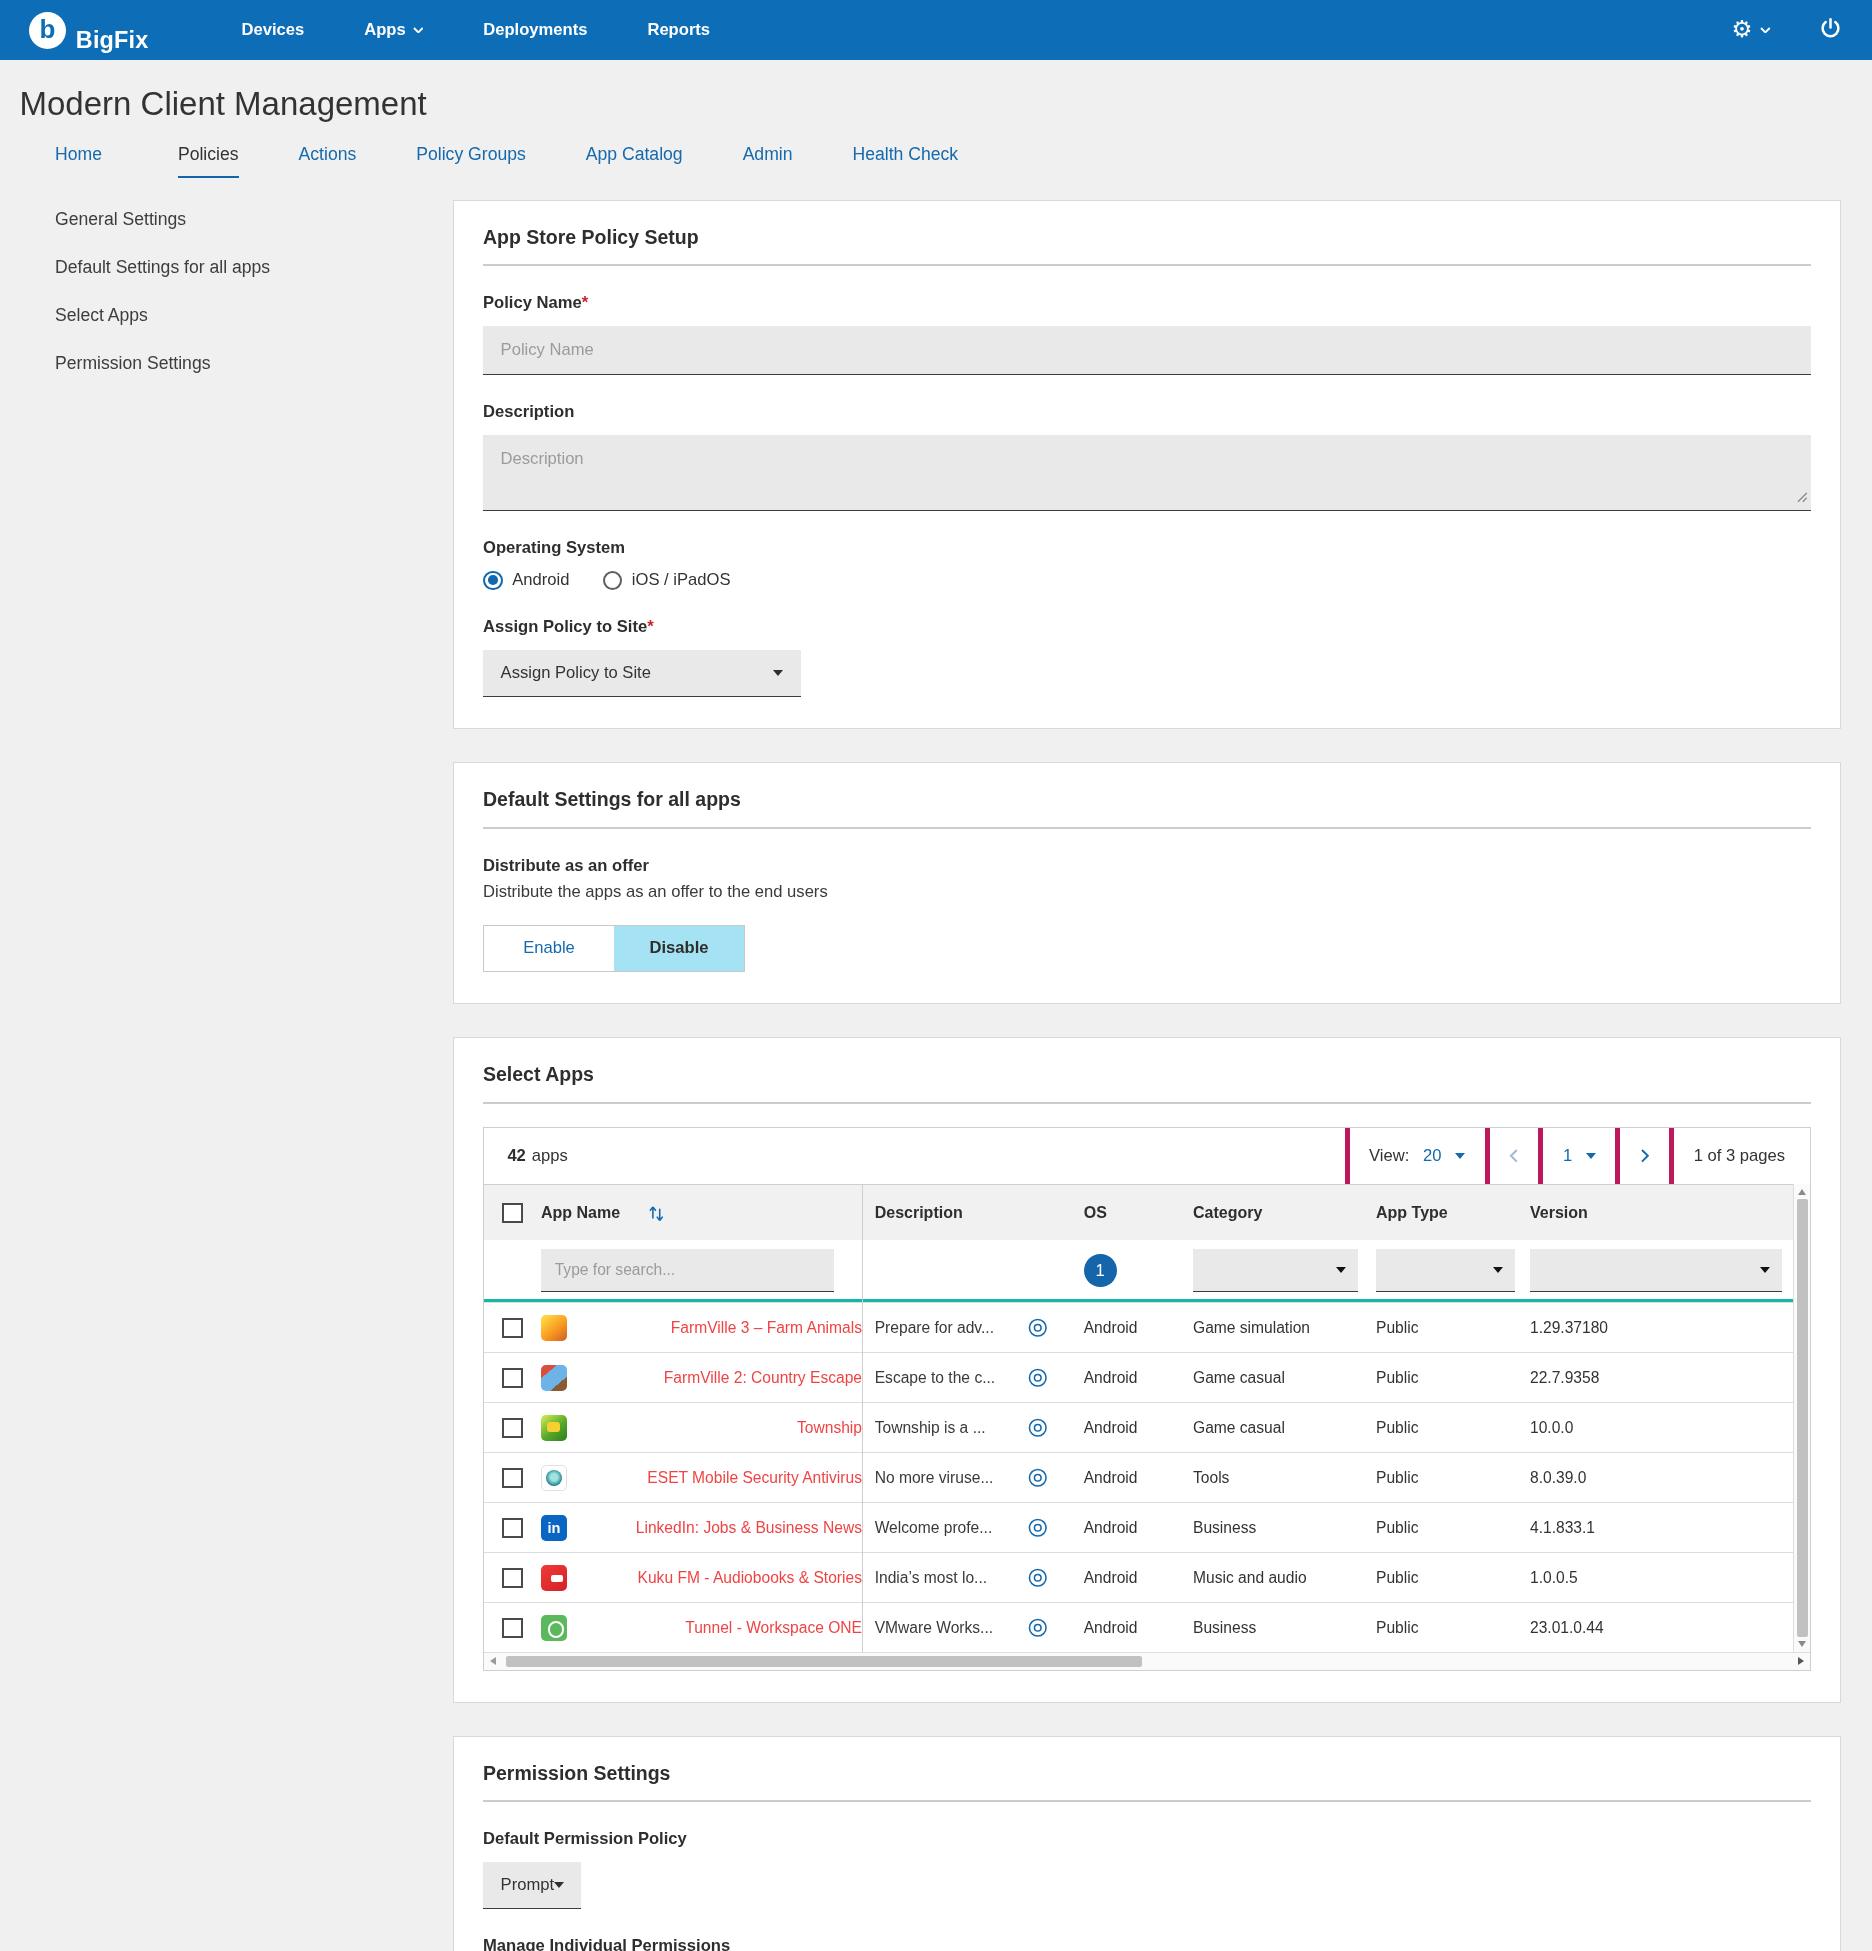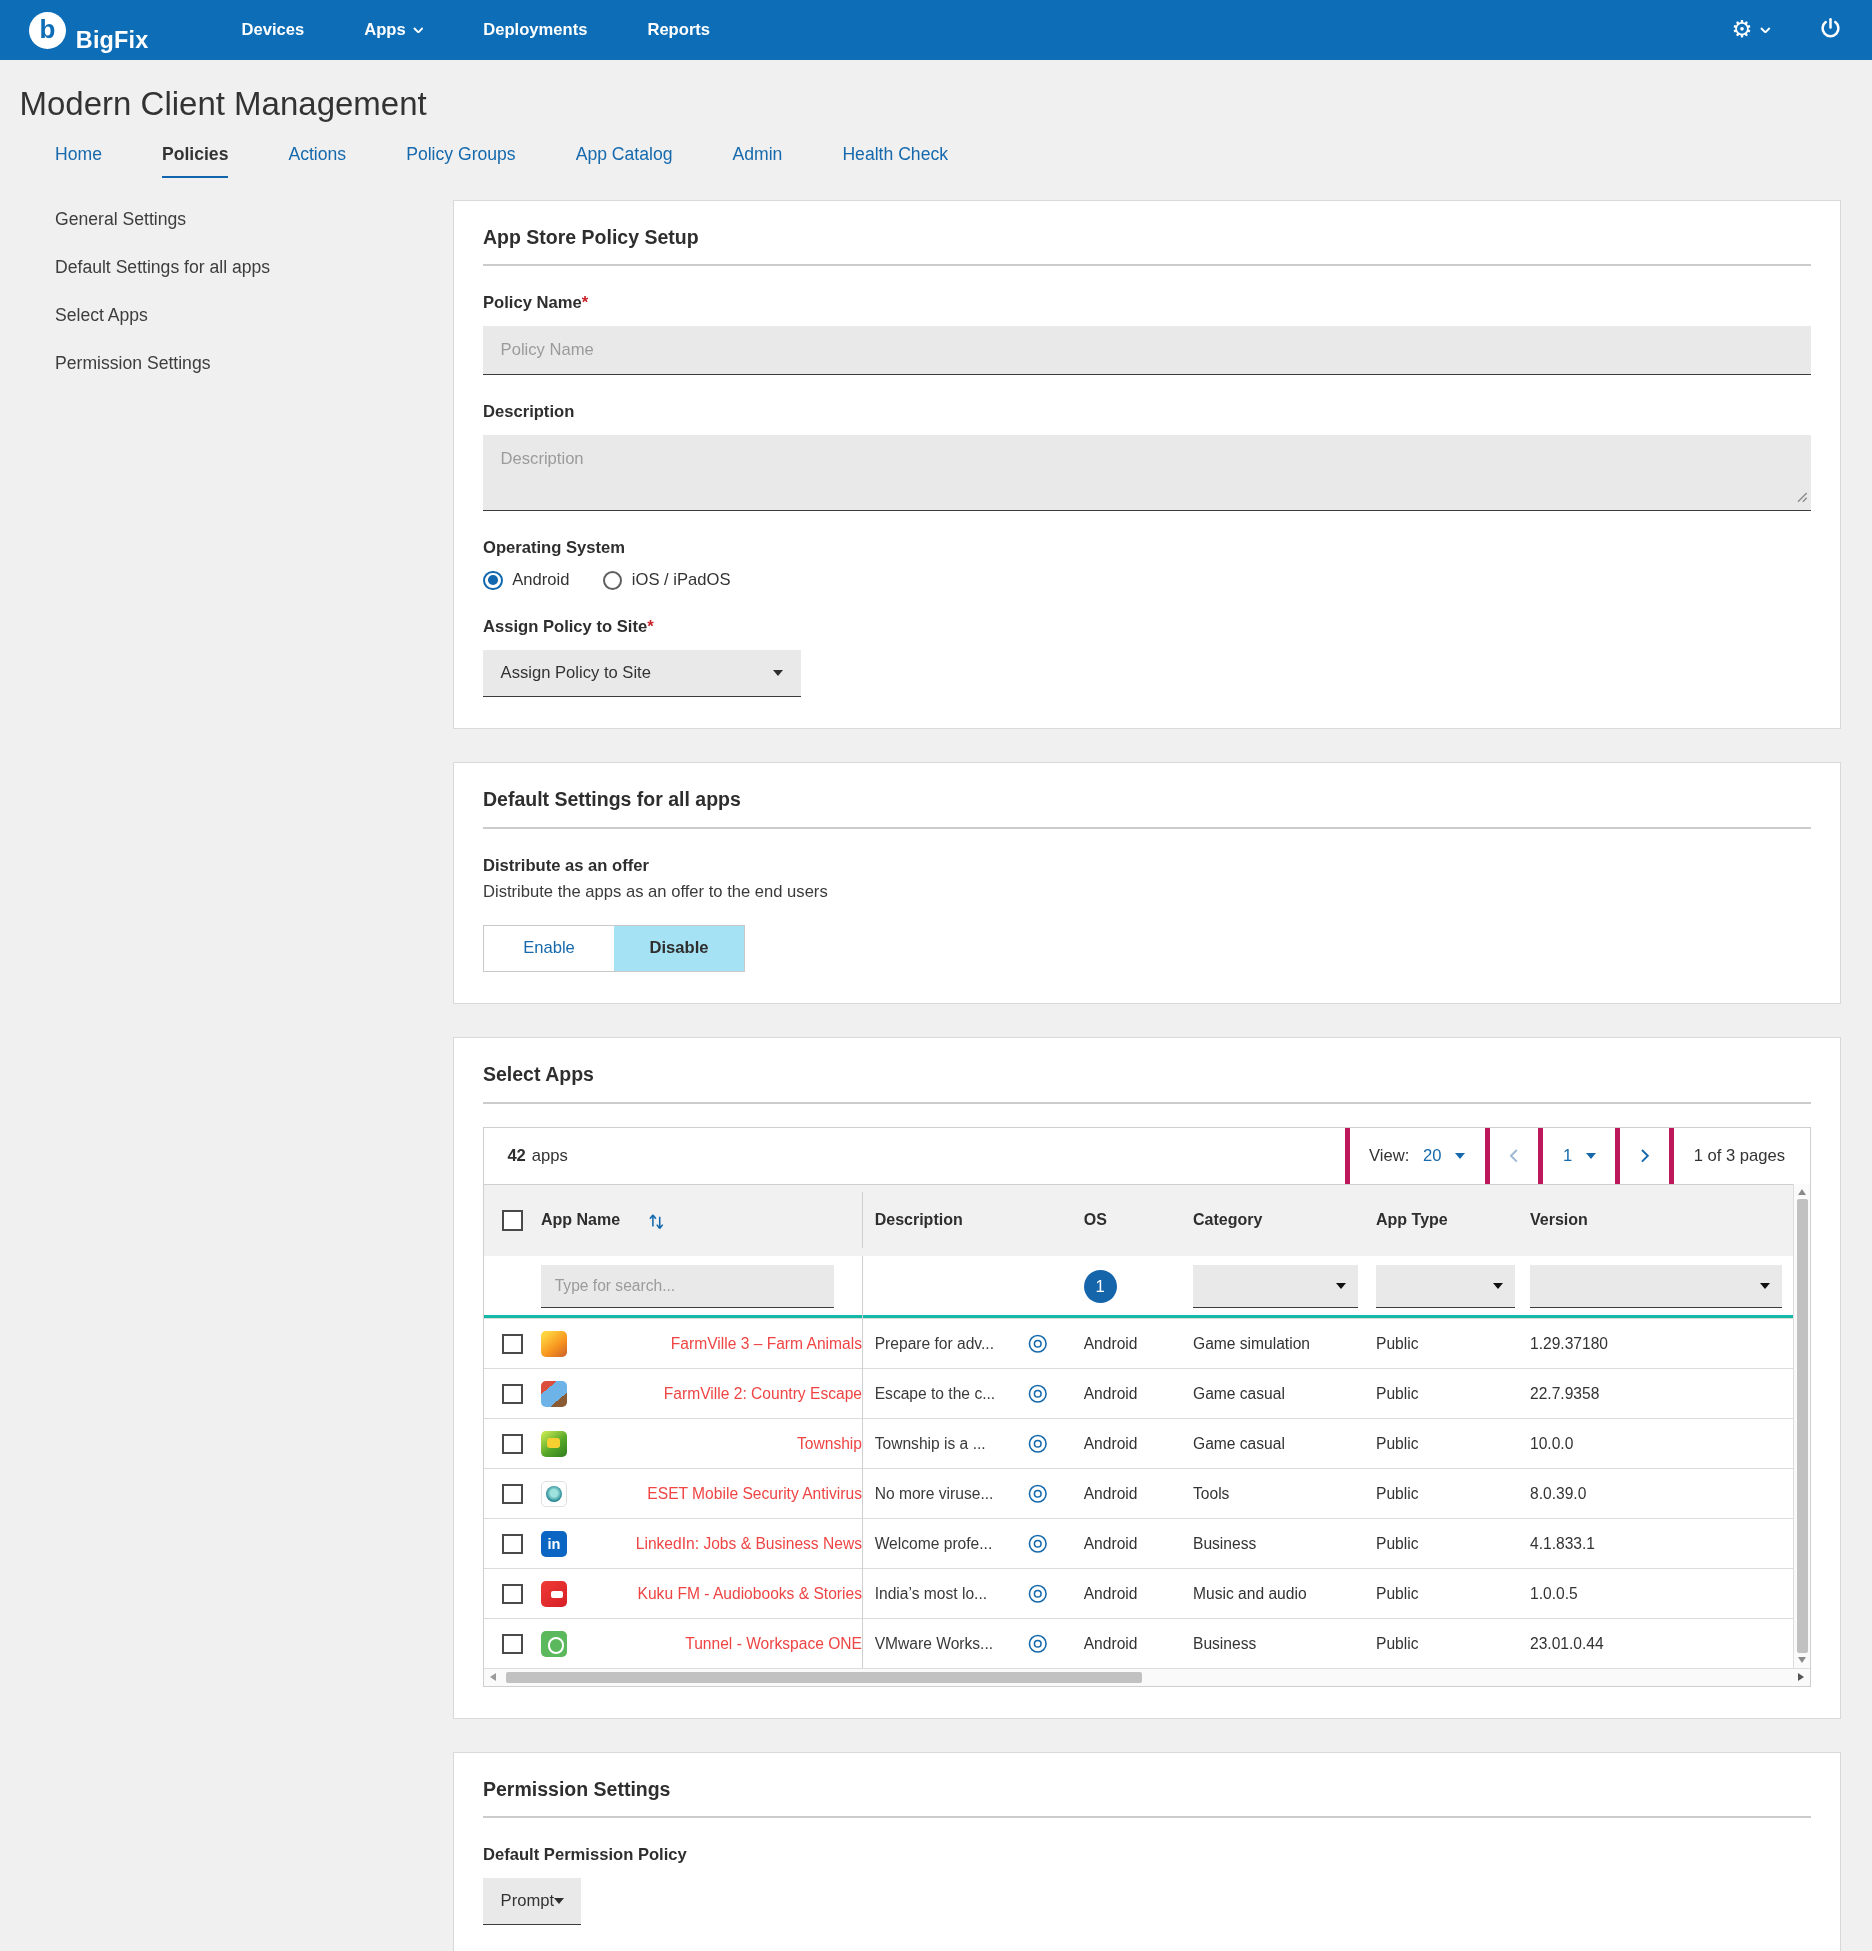--- a/index.html
+++ b/index.html
@@ -23,21 +23,21 @@
   .nav-items { display:flex; margin-left:93px; gap:60px; }
   .nav-item { font-size:16.6px; font-weight:bold; color:#fff; display:flex; align-items:center; gap:6.8px; cursor:pointer; }
   .nav-right { margin-left:auto; display:flex; align-items:center; gap:47px; }
   .gear-wrap { display:flex; align-items:center; gap:7.8px; cursor:pointer; }
   .gear-glyph { font-size:23.4px; line-height:1; }
   .chev-down svg, .gear-wrap svg { display:block; }
   
   .page-title { font-size:33px; color:#333; padding:25px 0 3.9px 19.5px; font-weight:400; }
   .tabs { display:flex; padding-left:55px; margin-top:17.6px; gap:60px;text-align:right; }
   .tab { font-size:17.6px; color:#1569ac; padding-bottom:10.7px; cursor:pointer; border-bottom:2.9px solid transparent; }
-  .tab.active { color:#333; font-weight:bold; border-bottom-color:#1265ad; }
+  .tab.active { color:#333; font-weight:normal; border-bottom-color:#1265ad;margin-left:16px; }
   
   .content { display:flex; align-items:flex-start; padding:21.5px 31px 0 55px; }
   .sidebar { width:398px; padding-top:9.8px; }
   .sidebar-item { font-size:17.6px; color:#3d3d3d; margin-bottom:27px; cursor:pointer; }
   .main { flex:1; min-width:0; }
   .card { background:#fff; border:1px solid #d9d9d9; padding:25px 29px 31px; margin-bottom:33px; }
   .card-title { font-size:19.5px; font-weight:bold; color:#2e2e2e; padding-bottom:15.6px; border-bottom:2px solid #cccccc; }
   .field-label { font-size:16.6px; font-weight:bold; margin:27px 0 12.7px; color:#2e2e2e; }
   .field-label .req { color:#cc2129; }
   .inline-label { font-size:16.6px; }
@@ -74,21 +74,21 @@
   .plain-text { font-size:16.6px; color:#3a3a3a; margin-top:9.8px; }
   
   .table-wrap { border:1px solid #cfcfcf; margin-top:23.4px; position:relative; }
   .table-topbar { height:56px; display:flex; align-items:stretch; }
   .apps-count { display:flex; align-items:center; gap:5.9px; padding-left:23.4px; font-size:16.6px; flex:1; }
   .apps-count b { color:#2e2e2e; }
   .pg-cell { display:flex; align-items:center; gap:13.7px; padding:0 19.5px; border-left:5px solid #be185d; font-size:16.6px; }
   .pg-num { color:#1569ac; }
   .pg-chev { cursor:pointer; display:flex; align-items:center; }
   .grid-row { display:grid; grid-template-columns:57px 322px 164px 43px 123px 183px 154px 1fr; align-items:center; }
-  .thead { background:#f1f1f1; border-top:1px solid #cfcfcf; height:72px; font-weight:bold; font-size:16px; color:#2e2e2e; }
+  .thead { background:#f1f1f1; border-top:1px solid #cfcfcf; height:56px; font-weight:bold; font-size:16px; color:#2e2e2e; }
   .th-appname { display:flex; align-items:center; gap:13.7px; }
   .name-col-divider { border-right:1px solid #cfcfcf; height:56px; }
   .filter-row { height:62px; border-bottom:3px solid #14b8a6; }
   .search-input { width:293px; height:43px; background:#e9e9e9; border:none; border-bottom:1px solid #3c3c3c;
      padding:0 13.7px; font-size:15.6px; font-family:"Liberation Sans",sans-serif; color:#333; outline:none; }
   .search-input::placeholder { color:#9b9b9b; }
   .os-badge { width:33px; height:33px; border-radius:50%; background:#1565ab; color:#fff; font-size:16.6px;
      display:flex; align-items:center; justify-content:center; margin-left:13.7px; cursor:pointer; }
   .filter-select { height:43px; background:#e9e9e9; border-bottom:1px solid #3c3c3c; display:flex;
      align-items:center; justify-content:flex-end; padding:0 11.7px; width:90%; cursor:pointer; }

